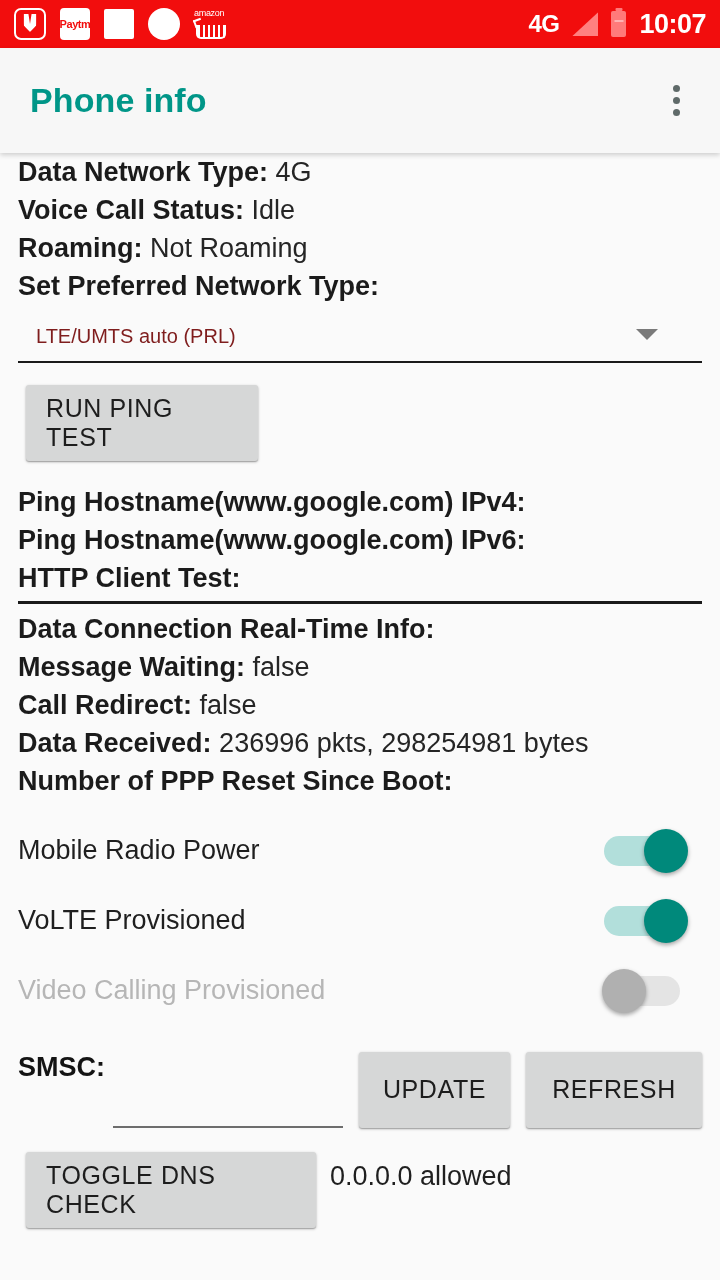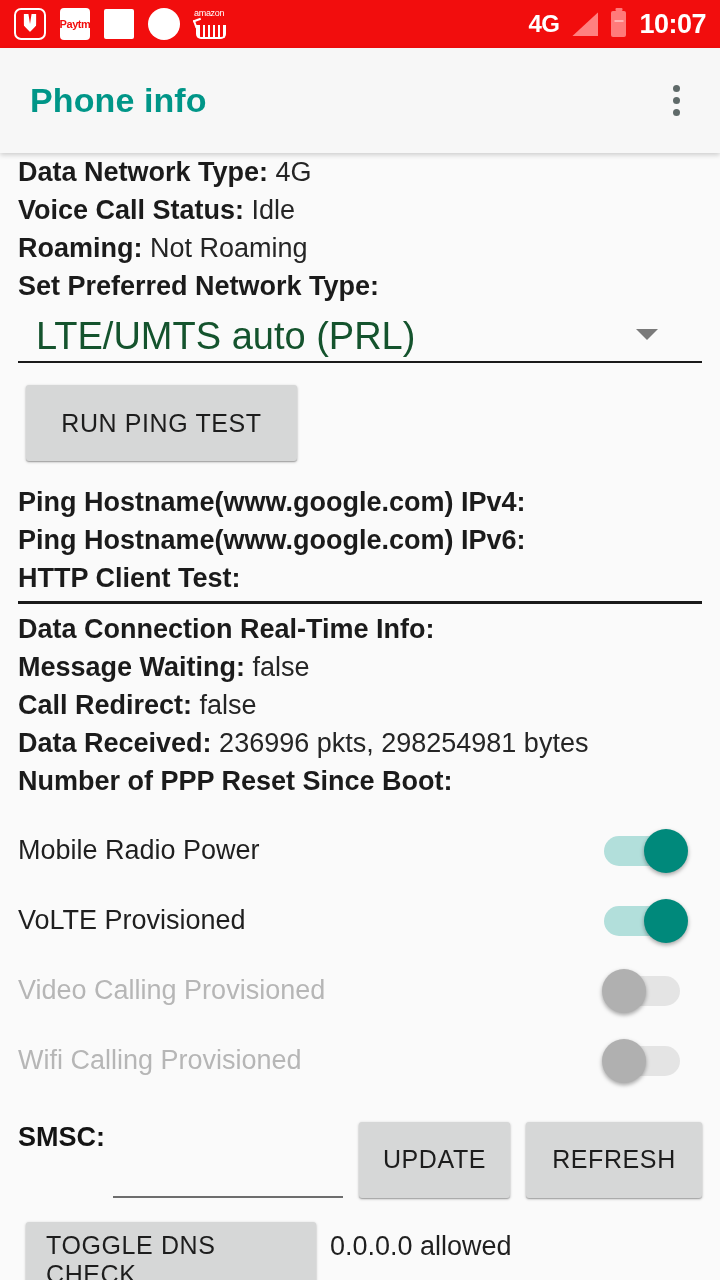--- a/index.html
+++ b/index.html
@@ -208,22 +208,22 @@
   #network-type-spinner {
     position: relative;
     margin-top: 6px;
     border-bottom: 2.5px solid #1a1a1a;
     height: 52px;
     display: flex;
     align-items: center;
     cursor: pointer;
   }
   #network-type-value {
-    font-size: 38px;
-    color: #14532d;
+    font-size: 20px;
+    color: #7f1d1d;
     padding-left: 18px;
   }
   #spinner-arrow {
     position: absolute;
     right: 44px;
     top: 18px;
     width: 0; height: 0;
     border-left: 11px solid transparent;
     border-right: 11px solid transparent;
     border-top: 11px solid #7a7a7a;
@@ -243,21 +243,21 @@
     display: inline-flex;
     align-items: center;
     justify-content: center;
     cursor: pointer;
     box-shadow: 0 1px 3px rgba(0,0,0,0.28), 0 1px 1px rgba(0,0,0,0.18);
   }
 
   #run-ping-test-button {
     margin-top: 22px;
     margin-left: 8px;
-    width: 271px;
+    width: 232px;
   }
 
   #ping-results { margin-top: 22px; }
 
   .divider {
     height: 2.5px;
     background: #1a1a1a;
     margin: 4px 0 6px 0;
   }
 
@@ -472,27 +472,20 @@
         <span class="thumb"></span>
       </span>
     </div>
     <div class="switch-row disabled">
       <span class="switch-label">Video Calling Provisioned</span>
       <span class="switch off">
         <span class="track"></span>
         <span class="thumb"></span>
       </span>
     </div>
-    <div class="switch-row disabled">
-      <span class="switch-label">Wifi Calling Provisioned</span>
-      <span class="switch off">
-        <span class="track"></span>
-        <span class="thumb"></span>
-      </span>
-    </div>
   </div>
 
   
   <div id="smsc-row">
     <span id="smsc-label">SMSC:</span>
     <input id="smsc-input" type="text" placeholder="" style="">
     <div class="btn" id="smsc-update-button">UPDATE</div>
     <div class="btn" id="smsc-refresh-button">REFRESH</div>
   </div>
 

